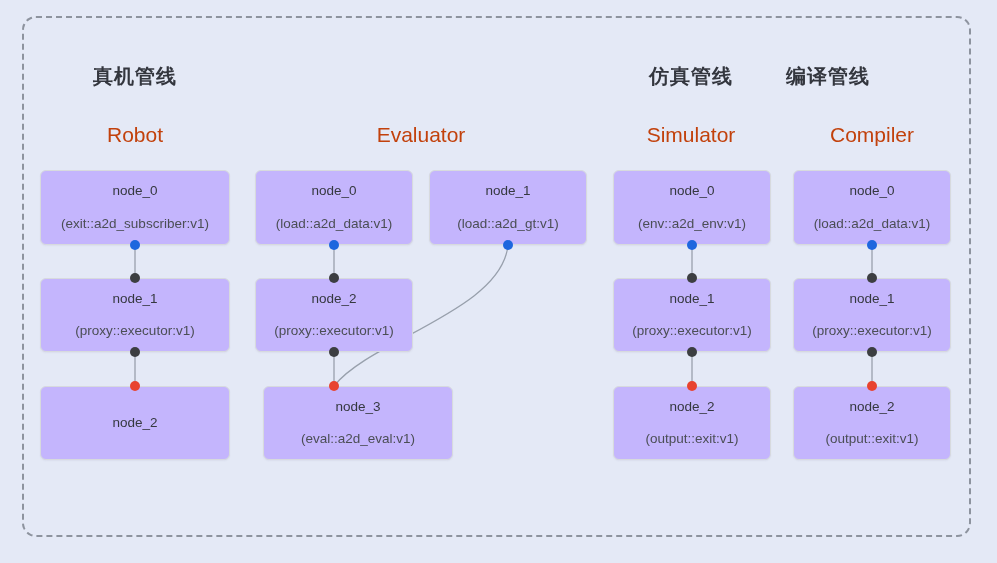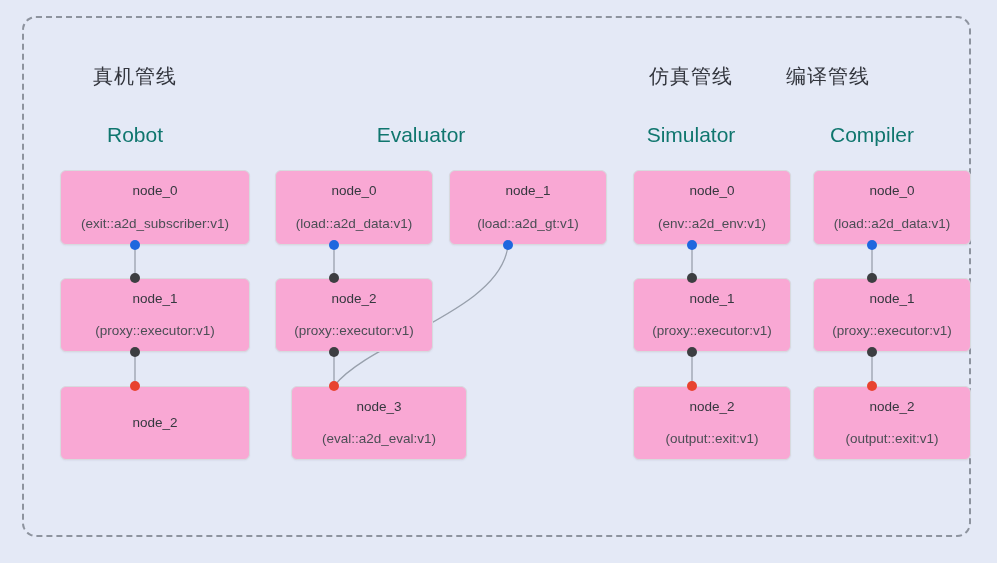--- a/index.html
+++ b/index.html
@@ -33,46 +33,45 @@
     fill: none;
     stroke: #98a0ac;
     stroke-width: 1.3;
   }
   .title-zh {
     position: absolute;
     top: 63px;
     width: 200px;
     text-align: center;
     font-size: 20px;
-    font-weight: 400;
+    font-weight: 700;
     letter-spacing: 1px;
     color: #33363e;
   }
   .title-en {
     position: absolute;
     top: 123px;
     width: 200px;
     text-align: center;
     font-size: 21px;
     font-weight: 400;
-    color: #0f766e;
+    color: #c2410c;
   }
   .node {
     position: absolute;
     box-sizing: border-box;
-    background: #f9a8d4;
+    background: #c4b5fd;
     border: 1px solid #d7dade;
     border-radius: 6px;
     box-shadow: 0 1px 2px rgba(60,70,110,0.06);
     display: flex;
     flex-direction: column;
     align-items: center;
     justify-content: center;
     gap: 16px;
-    margin-left: 20px;
   }
   .node .n-label {
     font-size: 13.5px;
     color: #35383f;
     line-height: 1.2;
   }
   .node .n-type {
     font-size: 13.5px;
     color: #4b4e55;
     line-height: 1.2;
@@ -136,21 +135,21 @@
     <div class="n-type">(load::a2d_data:v1)</div>
   </div>
   <div class="node" style="left:429px; top:170px; width:158px; height:75px">
     <div class="n-label">node_1</div>
     <div class="n-type">(load::a2d_gt:v1)</div>
   </div>
   <div class="node" style="left:255px; top:278px; width:158px; height:74px">
     <div class="n-label">node_2</div>
     <div class="n-type">(proxy::executor:v1)</div>
   </div>
-  <div class="node" style="left:271px; top:386px; width:176px; height:74px">
+  <div class="node" style="left:263px; top:386px; width:190px; height:74px">
     <div class="n-label">node_3</div>
     <div class="n-type">(eval::a2d_eval:v1)</div>
   </div>
 
   <div class="node" style="left:613px; top:170px; width:158px; height:75px">
     <div class="n-label">node_0</div>
     <div class="n-type">(env::a2d_env:v1)</div>
   </div>
   <div class="node" style="left:613px; top:278px; width:158px; height:74px">
     <div class="n-label">node_1</div>

